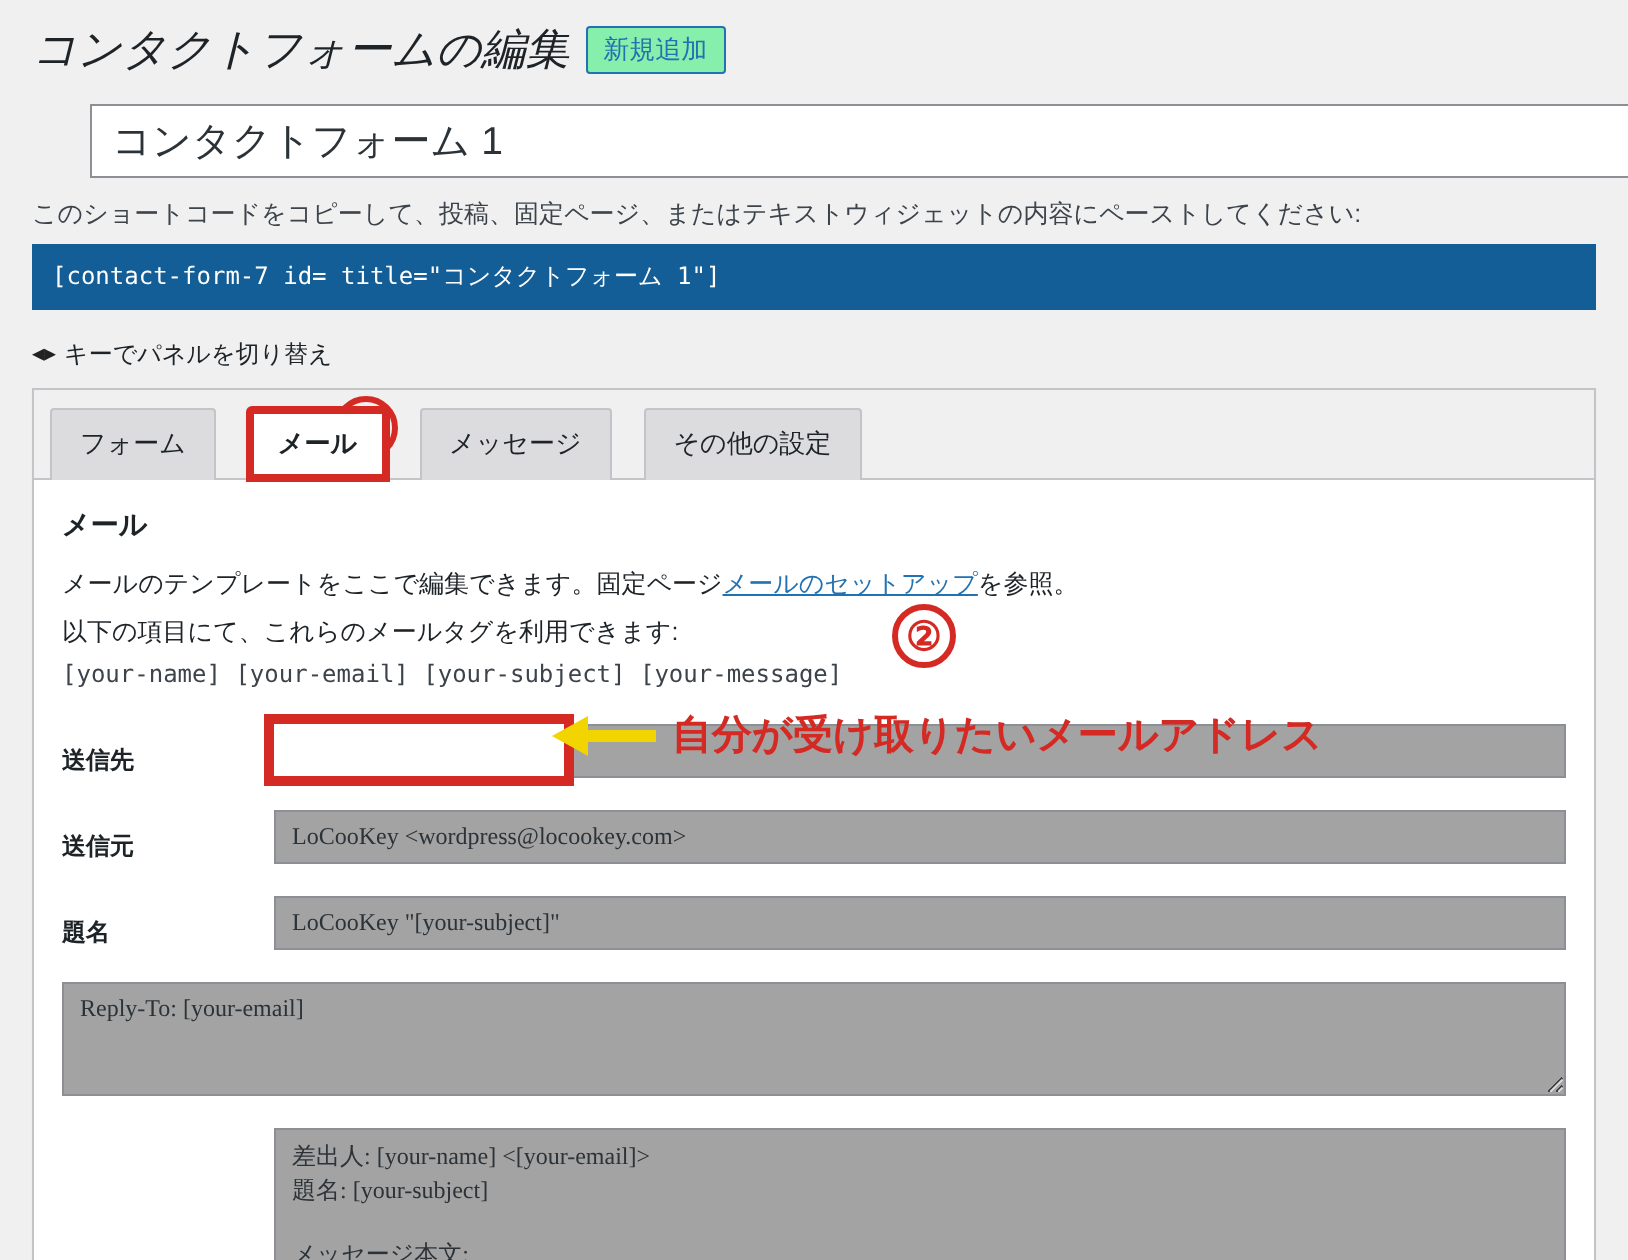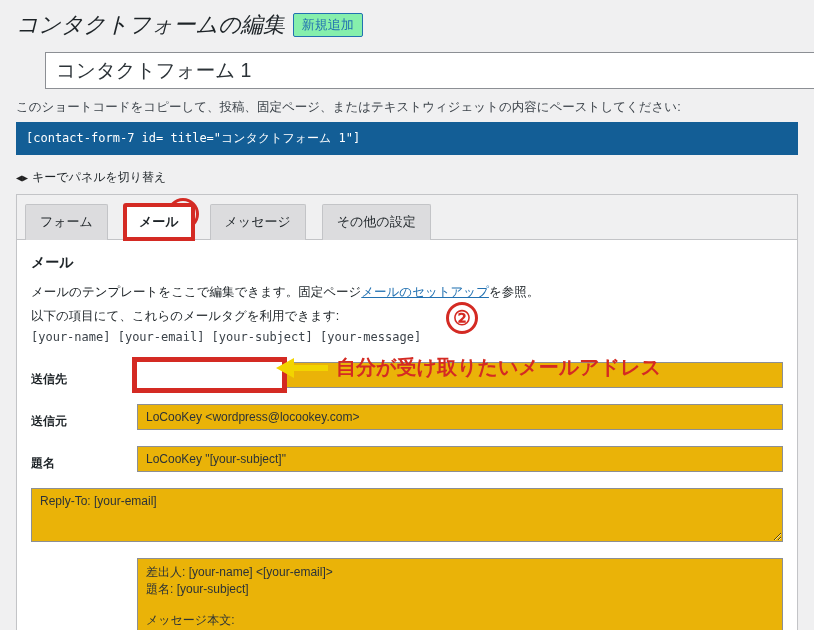--- a/index.html
+++ b/index.html
@@ -79,23 +79,23 @@
       color: #3c434a;
       font-size: 12px;
       margin-bottom: 18px;
     }
     .row { display: flex; align-items: flex-end; gap: 16px; margin-bottom: 16px; }
     .row label { width: 90px; font-weight: 600; font-size: 12px; padding-top: 6px; flex-shrink: 0; }
     .row input, .row textarea {
       flex: 1;
       padding: 5px 8px;
       border: 1px solid #8c8f94;
-      font-family: Liberation Sans, sans-serif;
+      font-family: Liberation Serif, serif;
       font-size: 12px;
-      background: #eab308;
+      background: #a3a3a3;
       color: #2c3338;
     }
     .row textarea { resize: vertical; }
     .to-wrap { position: relative; flex: 1; display: flex; }
     .to-wrap input { flex: 1; }
     .to-frame {
       position: absolute;
       top: -5px; left: -5px;
       width: 155px;
       height: 36px;

